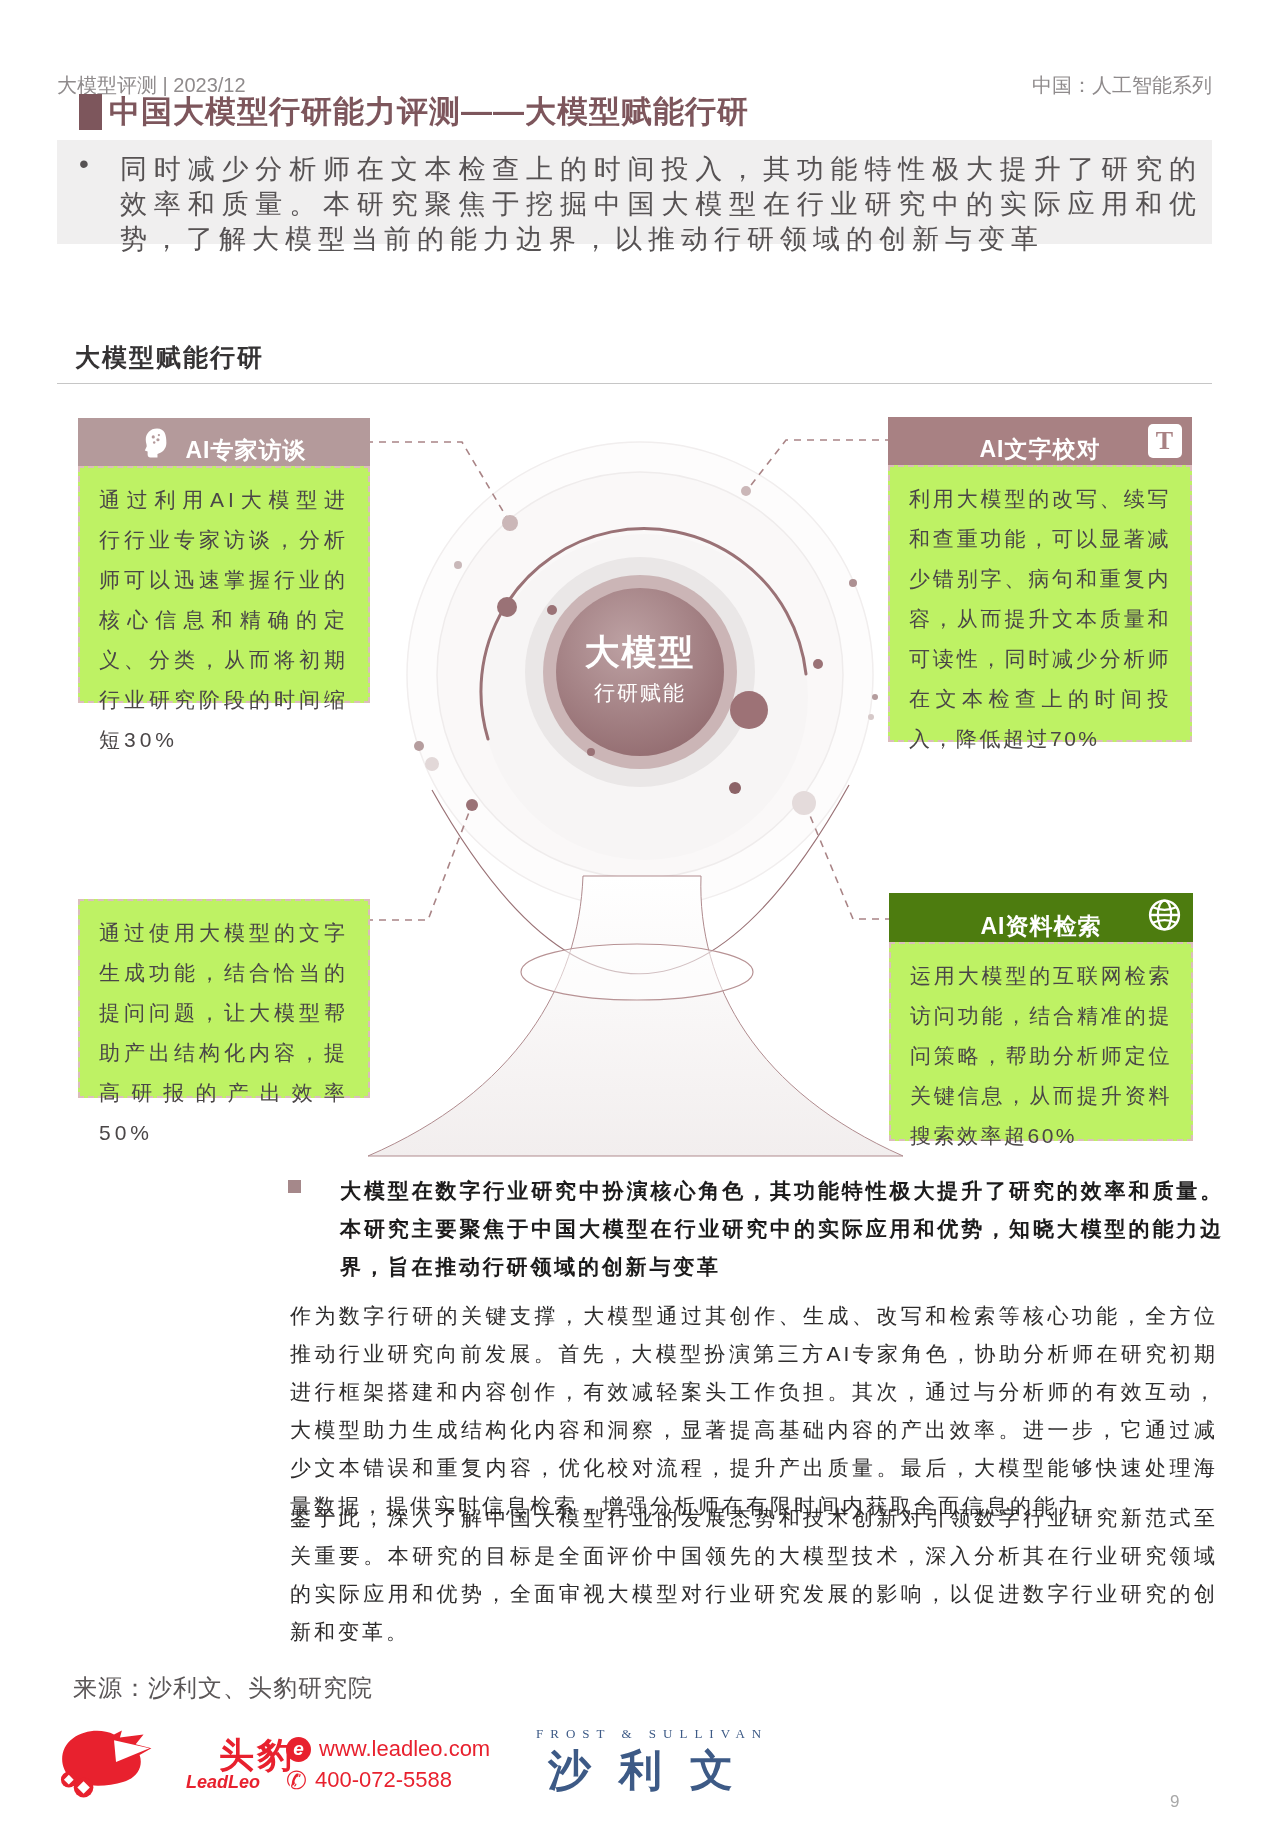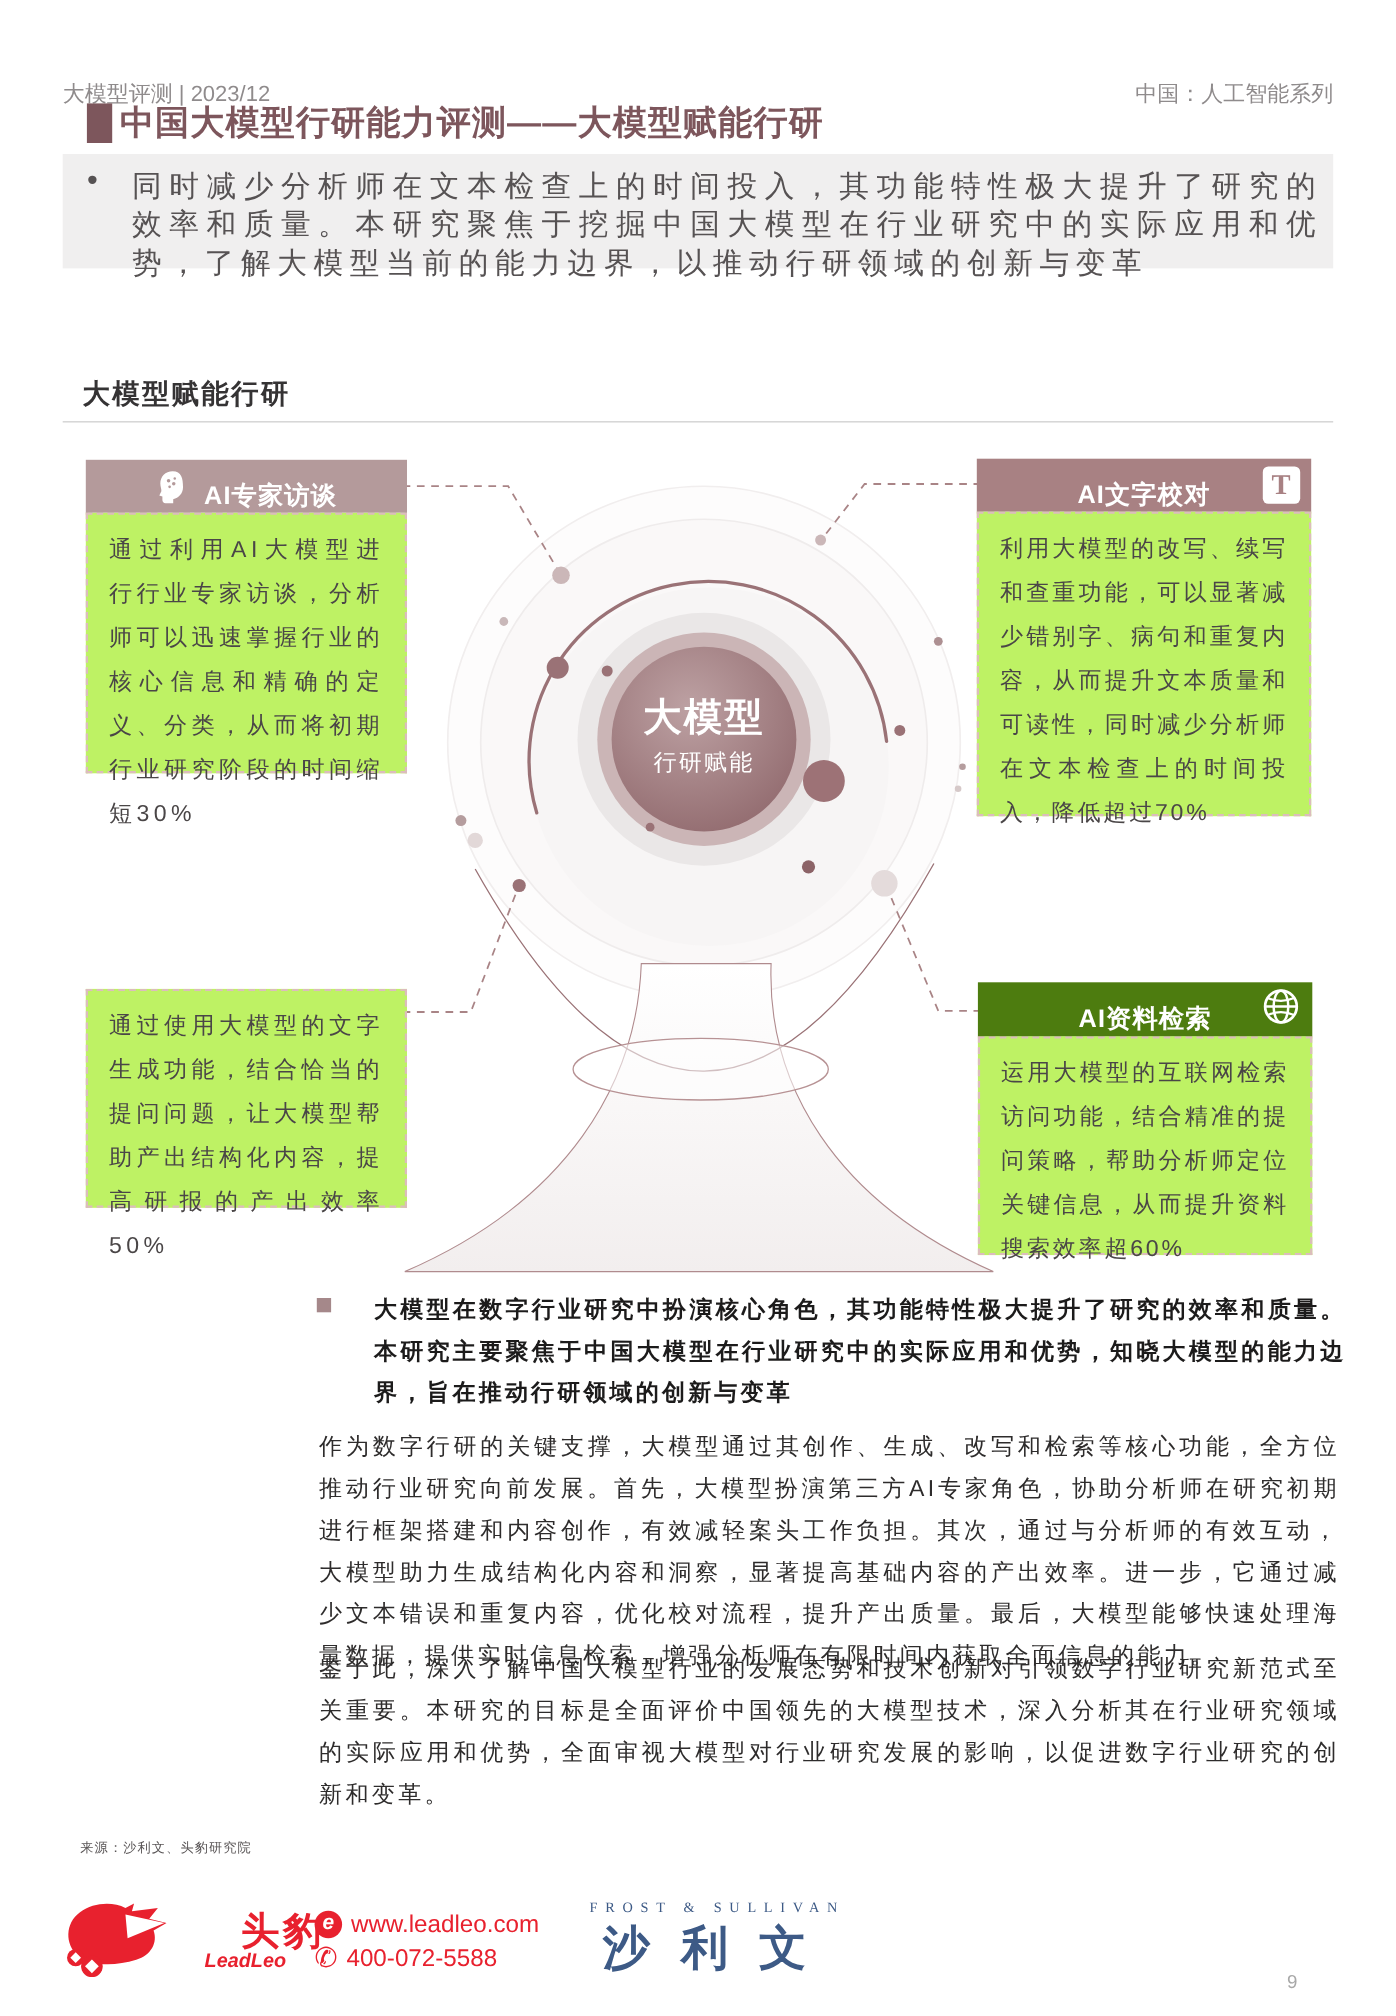--- a/index.html
+++ b/index.html
@@ -47,21 +47,21 @@
            font-family:"Liberation Serif", serif;font-weight:bold;font-size:26px;color:#a88183;}
   .bar-icon-right{position:absolute;right:10px;top:50%;transform:translateY(-50%);}
 
   
   .lead-square{position:absolute;left:288px;top:1180px;width:13px;height:13px;background:#a5888a;}
   .lead-block{position:absolute;left:340px;top:1172px;width:884px;font-size:21px;font-weight:bold;
               line-height:38px;letter-spacing:2.8px;color:#1c1b1b;text-align:justify;}
   .para{position:absolute;left:290px;width:928px;font-size:21px;line-height:38px;letter-spacing:3px;
         color:#2e2c2c;text-align:justify;margin:0;}
   .para1{top:1297px;} .para2{top:1499px;}
-  .source-line{position:absolute;left:73px;top:1672px;font-size:12px;color:#5a5657;letter-spacing:1px;}
+  .source-line{position:absolute;left:73px;top:1672px;font-size:24px;color:#5a5657;letter-spacing:1px;}
 
   
   .leadleo-logo{position:absolute;left:57px;top:1724px;}
   .leadleo-cn{position:absolute;left:183px;top:1732px;font-size:35px;font-weight:bold;color:#e8212e;letter-spacing:3px;margin-left:36px;}
   .leadleo-en{position:absolute;left:186px;top:1772px;font-size:18px;font-weight:bold;font-style:italic;color:#e8212e;}
   .contact-row{position:absolute;display:flex;align-items:center;gap:8px;color:#e8212e;font-size:22px;}
   .contact-web{left:286px;top:1736px;}
   .contact-phone{left:286px;top:1767px;}
   .e-badge{display:inline-flex;width:25px;height:25px;border-radius:50%;background:#e8212e;color:#fff;
            align-items:center;justify-content:center;font-weight:bold;font-style:italic;font-size:19px;}

